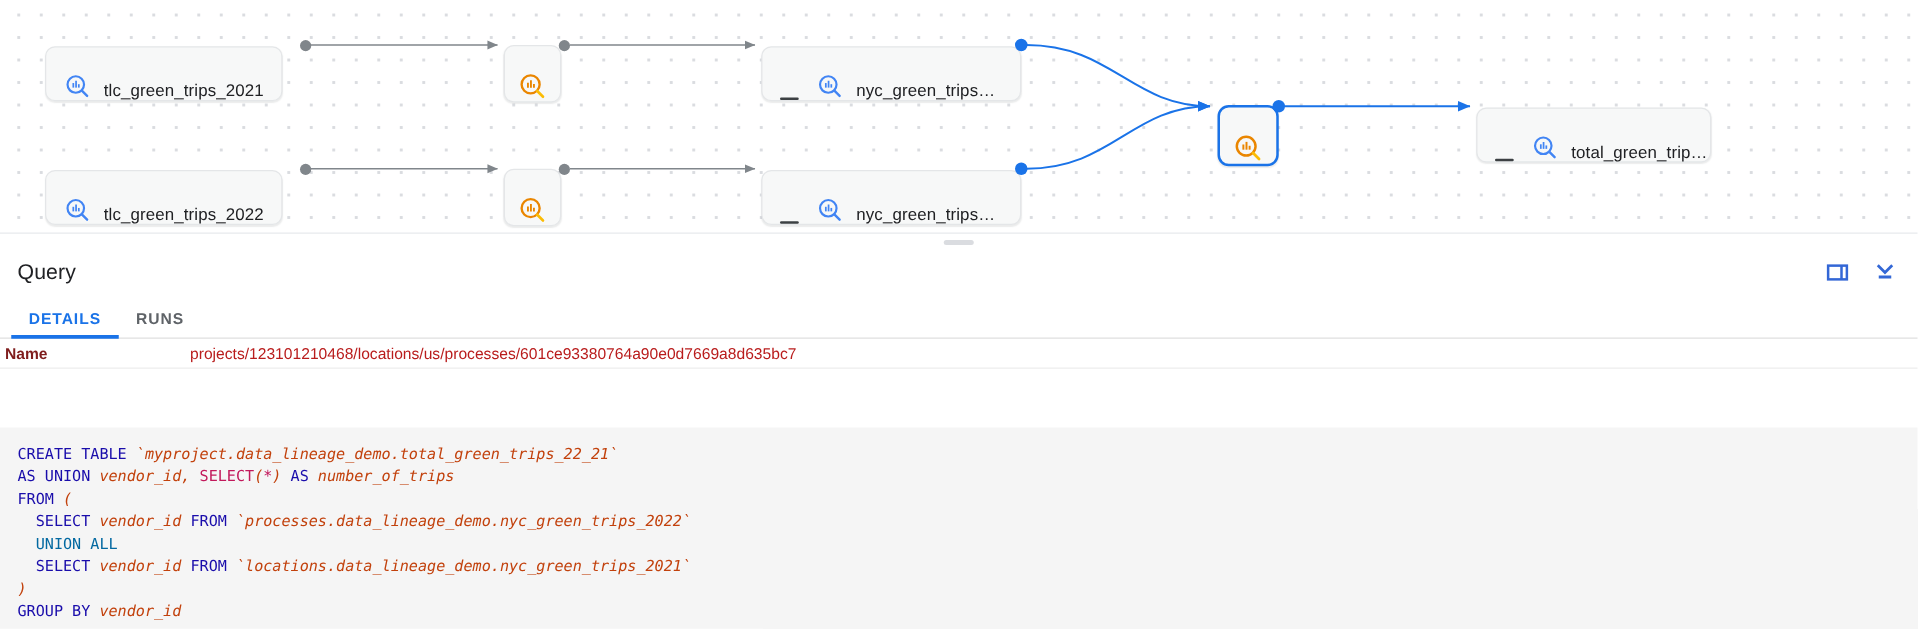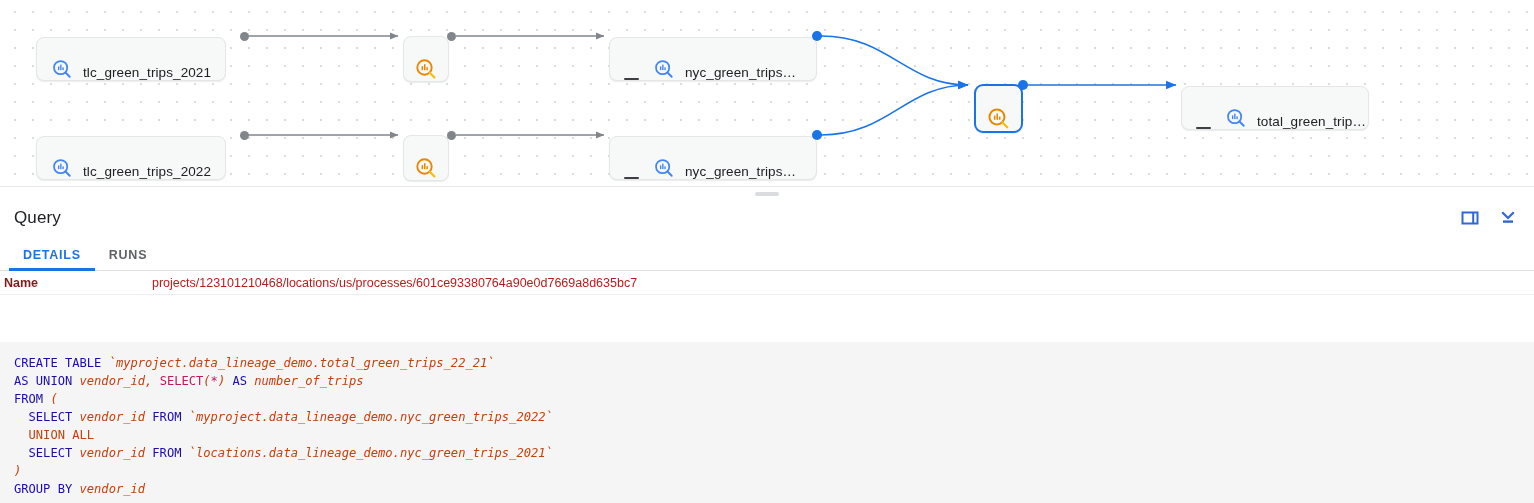--- a/index.html
+++ b/index.html
@@ -186,21 +186,21 @@
   #code-pre {
     font-family: "DejaVu Sans Mono", "Liberation Mono", monospace;
     font-size: 12.1px;
     line-height: 18.05px;
     color: #202124;
     white-space: pre;
   }
   .k  { color: #1a0dab; }     
   .kf { color: #c2185b; }     
   .op { color: #c2185b; }
-  .cm { color: #c2410c; }     
+  .cm { color: #0369a1; }     
   .pl { color: #c2410c; font-style: italic; }
 </style>
 </head>
 <body>
 
 <div id="lineage-canvas">
 
   <svg id="edge-layer">
     <defs>
       <marker id="arrow-gray" markerWidth="7" markerHeight="7" refX="6.2" refY="3" orient="auto" markerUnits="strokeWidth">
@@ -371,19 +371,19 @@
     <div class="detail-row">
       <div class="detail-key">Name</div>
       <div class="detail-val">projects/123101210468/locations/us/processes/601ce93380764a90e0d7669a8d635bc7</div>
     </div>
   </div>
 
   <div id="code-block">
     <div id="code-pre"><span class="k">CREATE TABLE </span><span class="pl">`myproject.data_lineage_demo.total_green_trips_22_21`</span>
 <span class="k">AS UNION </span><span class="pl">vendor_id, </span><span class="kf">SELECT</span><span class="pl">(</span><span class="op">*</span><span class="pl">) </span><span class="k">AS </span><span class="pl">number_of_trips</span>
 <span class="k">FROM </span><span class="pl">(</span>
-<span class="pl">  </span><span class="k">SELECT </span><span class="pl">vendor_id </span><span class="k">FROM </span><span class="pl">`myproject.data_lineage_demo.nyc_green_trips_2022`</span>
+<span class="pl">  </span><span class="k">SELECT </span><span class="pl">vendor_id </span><span class="k">FROM </span><span class="pl">`processes.data_lineage_demo.nyc_green_trips_2022`</span>
 <span class="cm">  UNION ALL</span>
 <span class="pl">  </span><span class="k">SELECT </span><span class="pl">vendor_id </span><span class="k">FROM </span><span class="pl">`locations.data_lineage_demo.nyc_green_trips_2021`</span>
 <span class="pl">)</span>
 <span class="k">GROUP BY </span><span class="pl">vendor_id</span></div>
   </div>
 </div>
 
 </body></html>

